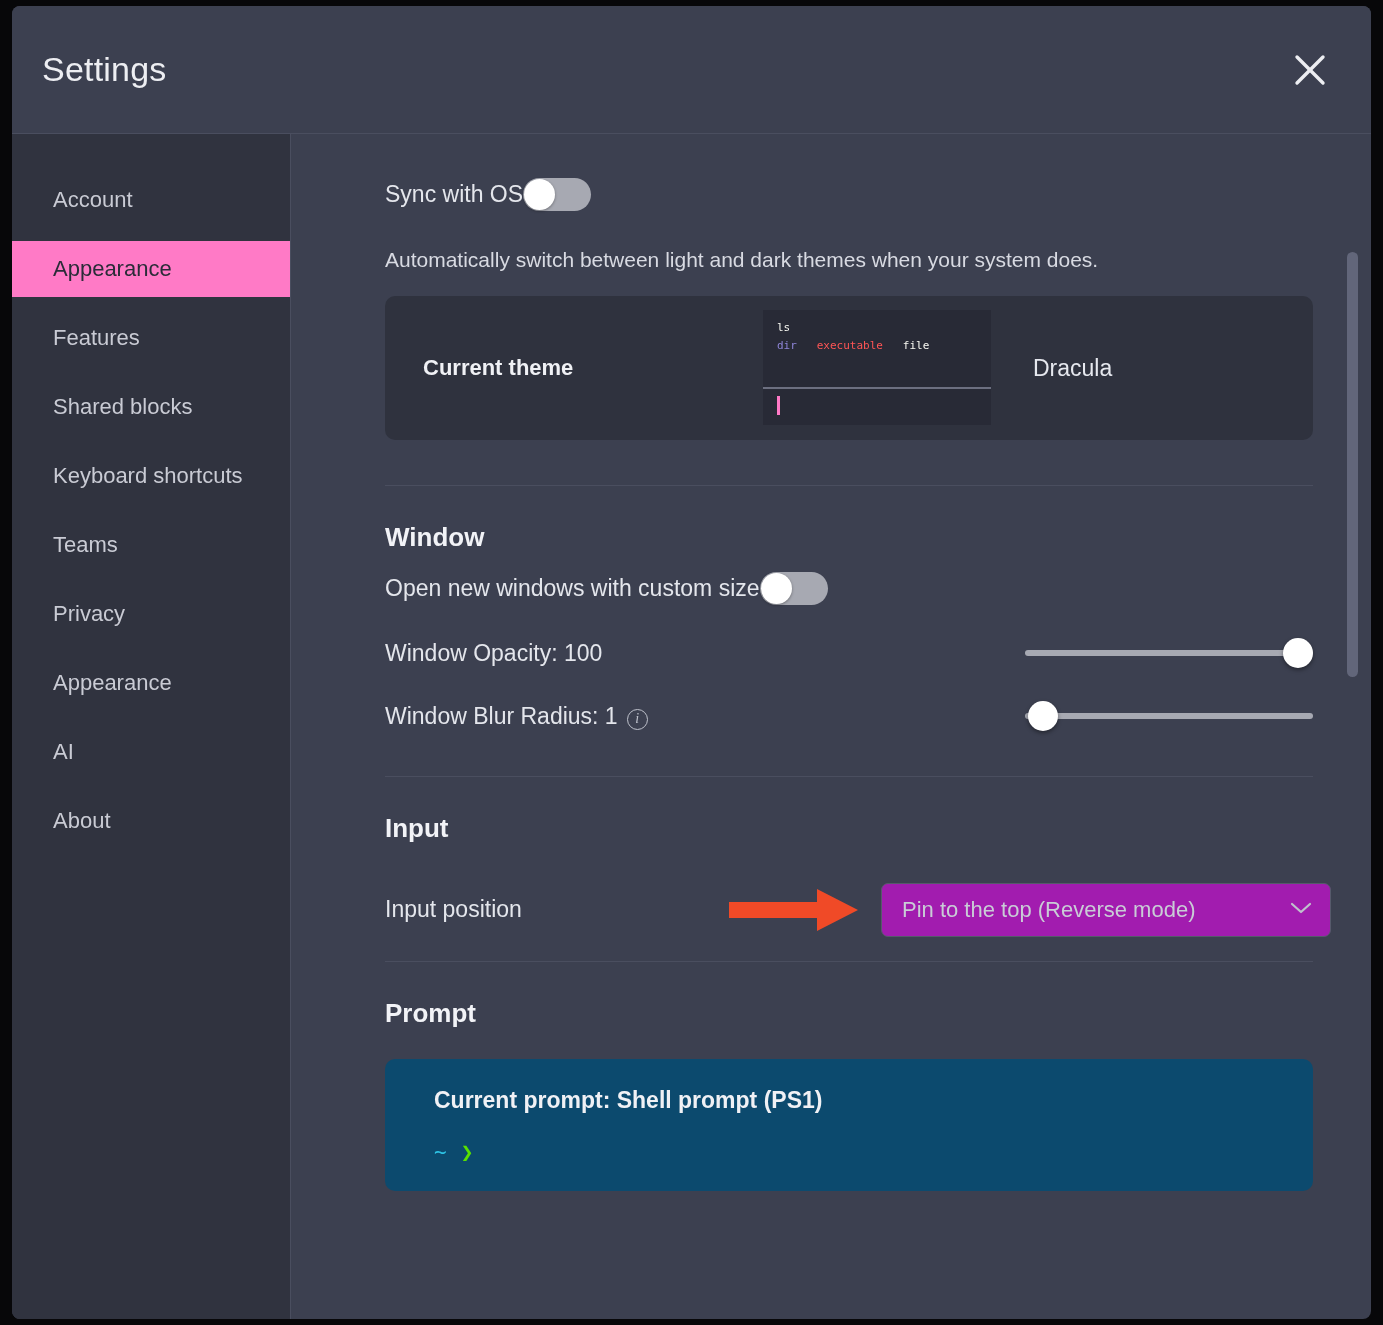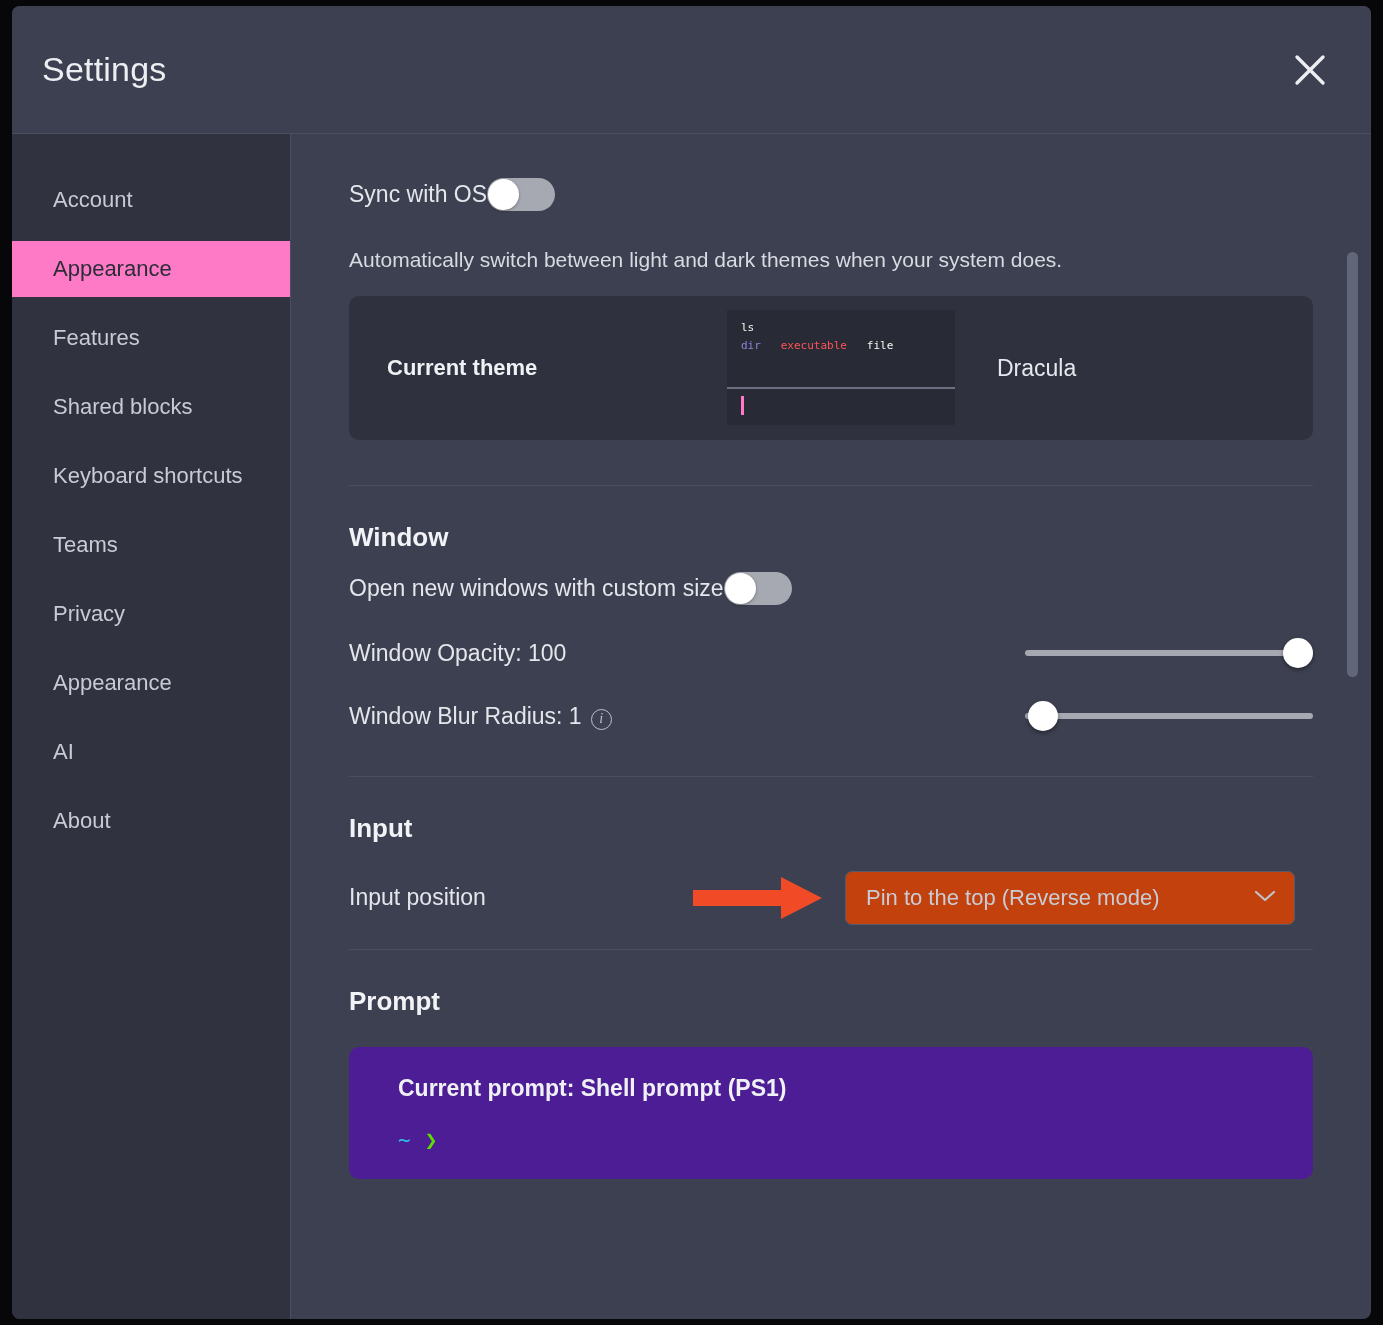--- a/index.html
+++ b/index.html
@@ -44,20 +44,21 @@
     display: flex; align-items: center; justify-content: center;
     cursor: pointer;
   }
   .close-btn svg { display:block; }
 
   
   .body {
     flex: 1 1 auto;
     display: flex;
     min-height: 0;
+    gap: 36px;
   }
 
   
   .sidebar {
     width: 279px;
     flex: 0 0 279px;
     background: #30333F;
     border-right: 1px solid #4A4E5F;
     padding-top: 38px;
   }
@@ -230,54 +231,54 @@
     font-style: italic;
     margin-left: 9px;
     vertical-align: 1px;
     cursor: pointer;
   }
 
   
   .input-row {
     display: flex;
     align-items: center;
-    margin-top: 40px;
+    margin-top: 52px;
     position: relative;
   }
   .arrow-annot {
     position: absolute;
     left: 344px;
     top: 50%;
     transform: translateY(-50%);
     width: 130px; height: 46px;
   }
   .dropdown {
     position: absolute;
     left: 496px;
     width: 450px;
     height: 54px;
     border: 1px solid #565A6B;
     border-radius: 7px;
-    background: #c2410c;
+    background: #a21caf;
     display: flex;
     align-items: center;
     justify-content: space-between;
     padding: 0 18px 0 20px;
     cursor: pointer;
   }
   .dropdown-value {
     font-size: 22px;
     color: #C9CCD6;
   }
 
   
   .prompt-card {
     margin-top: 30px;
     height: 132px;
-    background: #4c1d95;
+    background: #0c4a6e;
     border-radius: 10px;
     padding: 28px 0 0 49px;
   }
   .prompt-title {
     font-size: 23px;
     font-weight: bold;
     color: #F0F1F5;
   }
   .prompt-line {
     margin-top: 26px;

